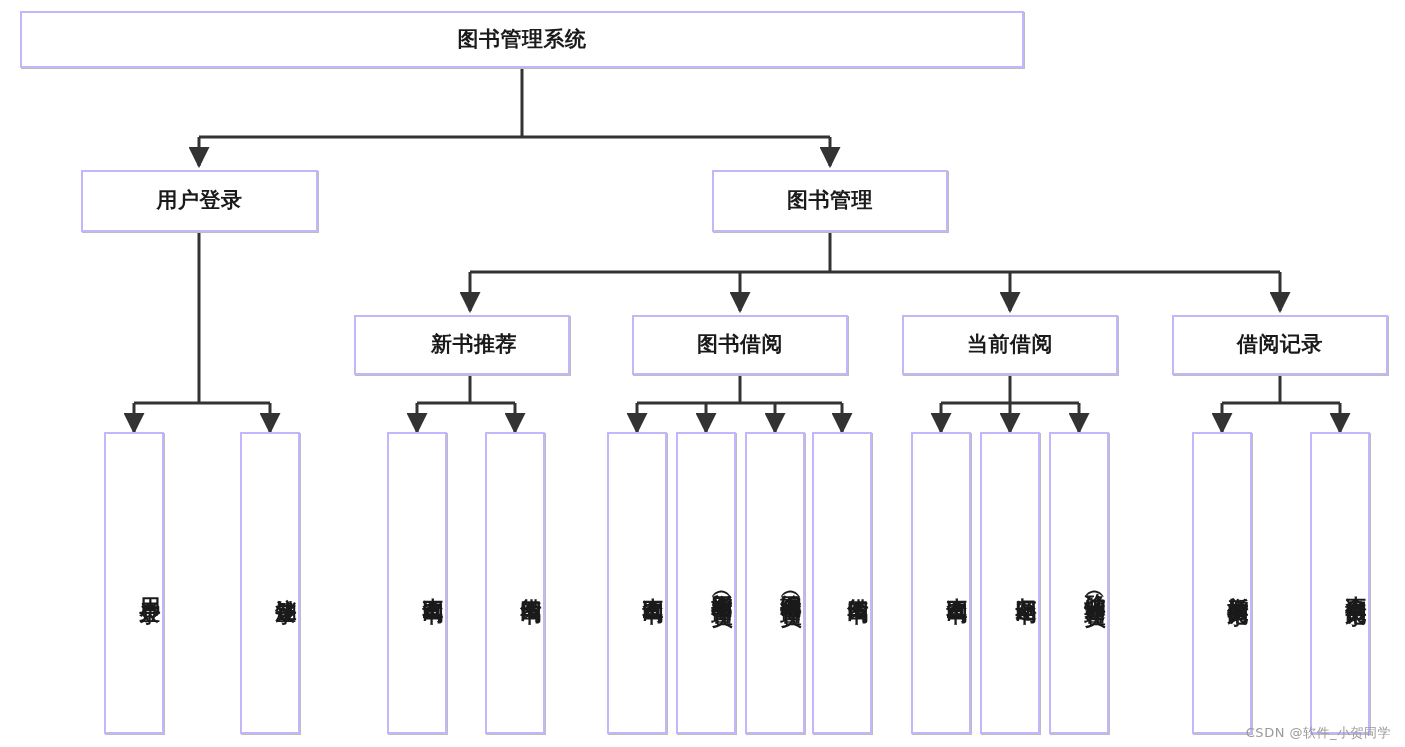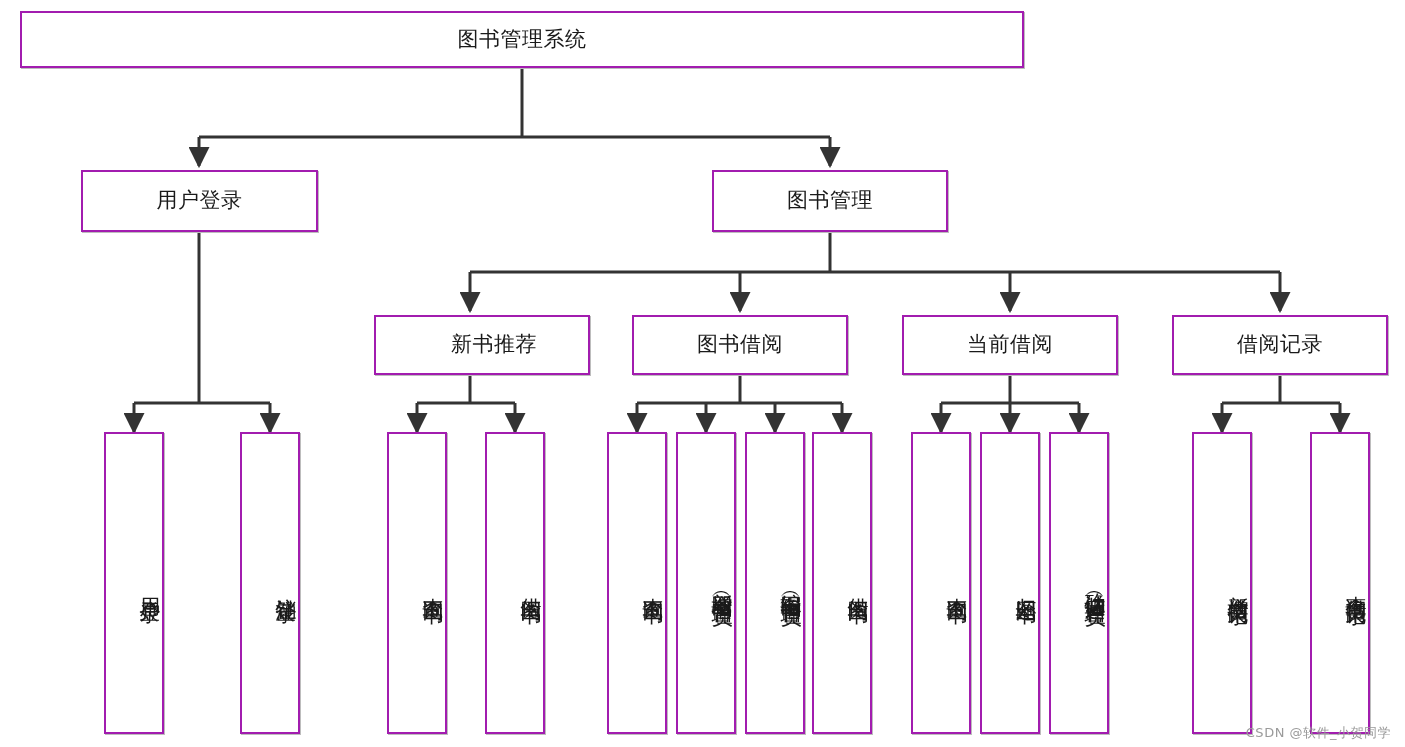--- a/index.html
+++ b/index.html
@@ -21,27 +21,28 @@
     position: absolute;
     left: 0;
     top: 0;
     width: 1405px;
     height: 747px;
     pointer-events: none;
   }
   .node {
     position: absolute;
     box-sizing: border-box;
-    border: 2px solid #a21caf;
+    border: 2px solid #c4b5fd;
     background: #ffffff;
     display: flex;
     align-items: center;
     justify-content: center;
     color: #1a1a1a;
     box-shadow: 1px 1px 0 #bdbdbd;
+    font-weight: bold;
   }
   .node.horiz {
     font-size: 21px;
     letter-spacing: 0.5px;
     line-height: 1.2;
   }
   .node.vert {
     writing-mode: vertical-rl;
     text-orientation: upright;
     font-size: 21px;
@@ -125,21 +126,21 @@
     <span>图书管理系统</span>
   </div>
 
   <div class="node horiz" style="left:81px; top:170px; width:237px; height:62px;">
     <span>用户登录</span>
   </div>
   <div class="node horiz" style="left:712px; top:170px; width:236px; height:62px;">
     <span>图书管理</span>
   </div>
 
-  <div class="node horiz" style="left:374px; top:315px; width:216px; height:60px;padding-left:24px;">
+  <div class="node horiz" style="left:354px; top:315px; width:216px; height:60px;padding-left:24px;">
     <span>新书推荐</span>
   </div>
   <div class="node horiz" style="left:632px; top:315px; width:216px; height:60px;align-items:center;">
     <span>图书借阅</span>
   </div>
   <div class="node horiz" style="left:1172px; top:315px; width:216px; height:60px;">
     <span>借阅记录</span>
   </div>
   <div class="node horiz" style="left:902px; top:315px; width:216px; height:60px;">
     <span>当前借阅</span>

